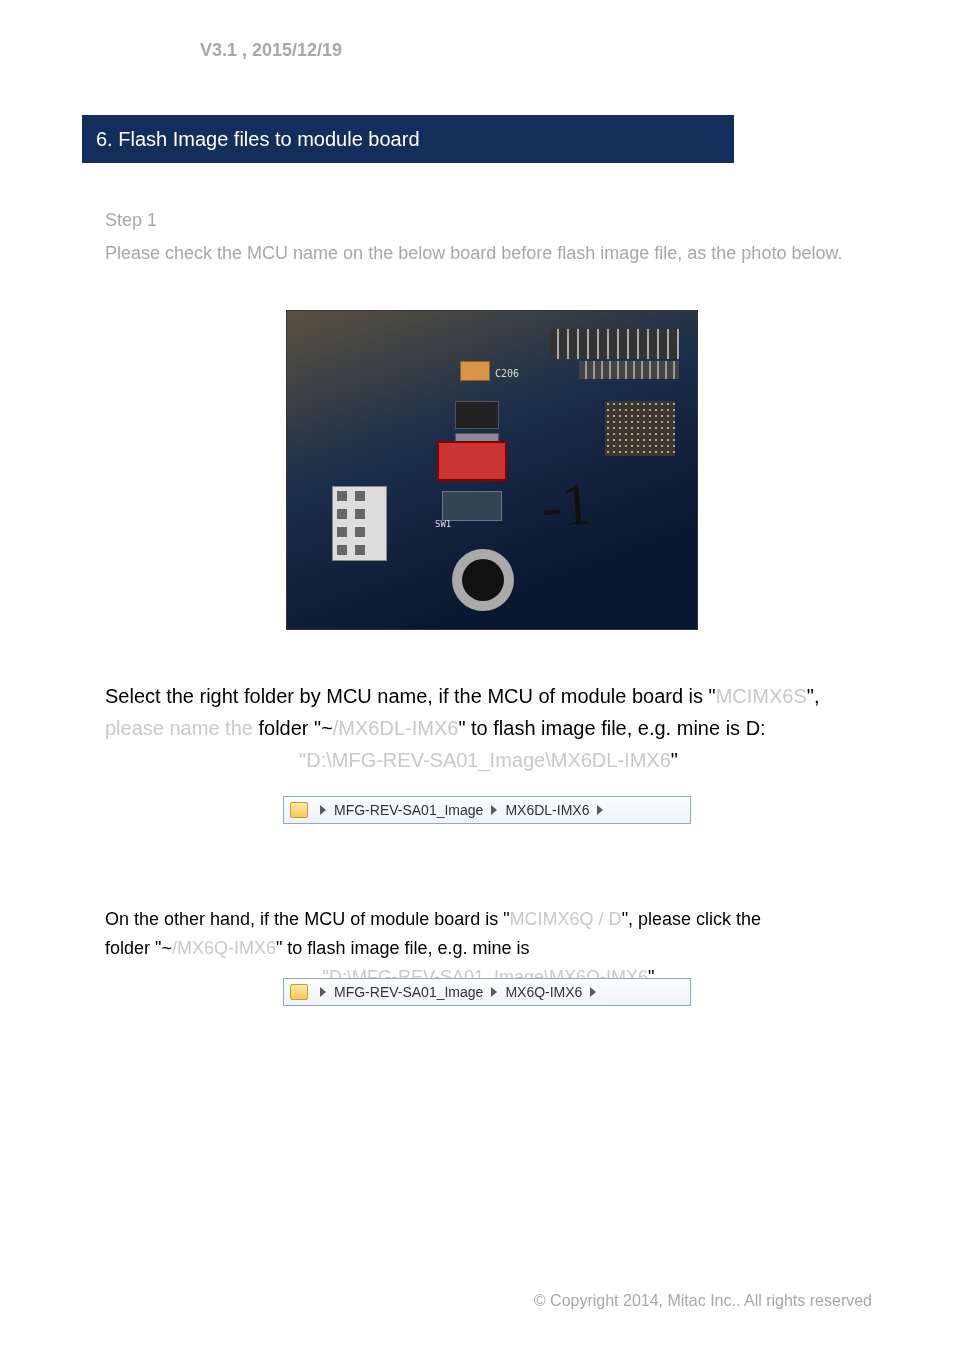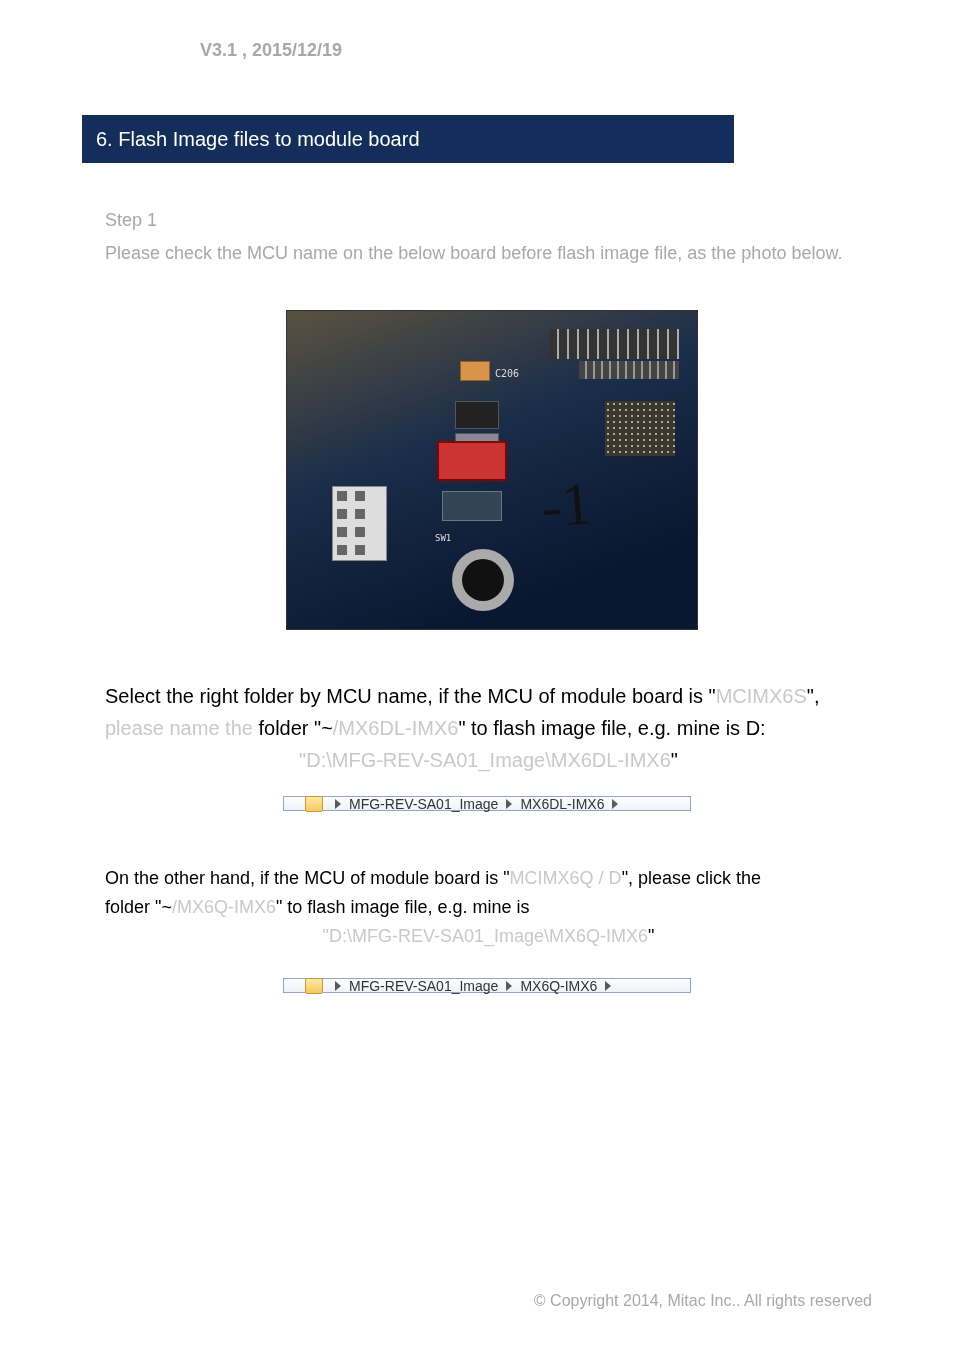--- a/index.html
+++ b/index.html
@@ -91,21 +91,21 @@
     width: 10px; height: 10px; background: #666; margin: 4px; float: left;
   }
   .board-photo .btn-blk {
     position: absolute; bottom: 28px; left: 175px; width: 42px; height: 42px;
     background: #111; border-radius: 50%; box-shadow: 0 0 0 10px #aaa;
   }
   .board-photo .silkC206 {
     position:absolute; left:208px; top:57px; color:#ddd; font-size:10px; font-family:monospace;
   }
   .board-photo .silkSW1 {
-    position:absolute; left:148px; top:222px; color:#ddd; font-size:9px; font-family:monospace;
+    position:absolute; left:148px; top:208px; color:#ddd; font-size:9px; font-family:monospace;
   }
   .board-photo .dip {
     position:absolute; left:173px; top:50px; width:30px; height:20px;
     background:#d7944a; border:1px solid #935e1f;
   }
   .board-photo .dipnums {
     position:absolute; left:176px; top:186px; color:#ccc; font-size:6px; font-family:monospace;
     letter-spacing:2px;
   }
   .board-photo .marking {
@@ -119,48 +119,48 @@
     left: 105px;
     right: 82px;
     font-size: 20px;
     line-height: 1.6;
   }
   .para2 .inline-grey { color: #c9c9c9; }
   .breadcrumb-box {
     position: absolute;
     left: 283px;
     width: 408px;
-    height: 15px;
+    height: 28px;
     border: 1px solid #8fa8c9;
     background: linear-gradient(#fdfdfe,#eef3fa);
     font-family: 'Segoe UI', Tahoma, sans-serif;
     font-size: 14px;
     color: #333;
     display: flex;
     align-items: center;
-    padding: 0 17px;
+    padding: 0 2px;
   }
   .bc1 { top: 796px; }
   .bc2 { top: 978px; }
   .breadcrumb-box .folder-icon {
     width: 18px; height: 16px; margin: 0 4px;
     background: linear-gradient(#ffe9a6,#f6c95a);
     border: 1px solid #c89b30; border-radius: 2px;
     position: relative;
   }
   .breadcrumb-box .arrow {
     width: 0; height: 0;
     border-top: 5px solid transparent;
     border-bottom: 5px solid transparent;
     border-left: 6px solid #5a5a5a;
     margin: 0 8px;
   }
   .para3 {
     position: absolute;
-    top: 864px;
+    top: 905px;
     left: 105px;
     right: 82px;
     font-size: 18px;
     line-height: 1.6;
   }
   .para3 .inline-grey { color: #c9c9c9; }
   .footer {
     position: absolute;
     bottom: 40px;
     right: 82px;

